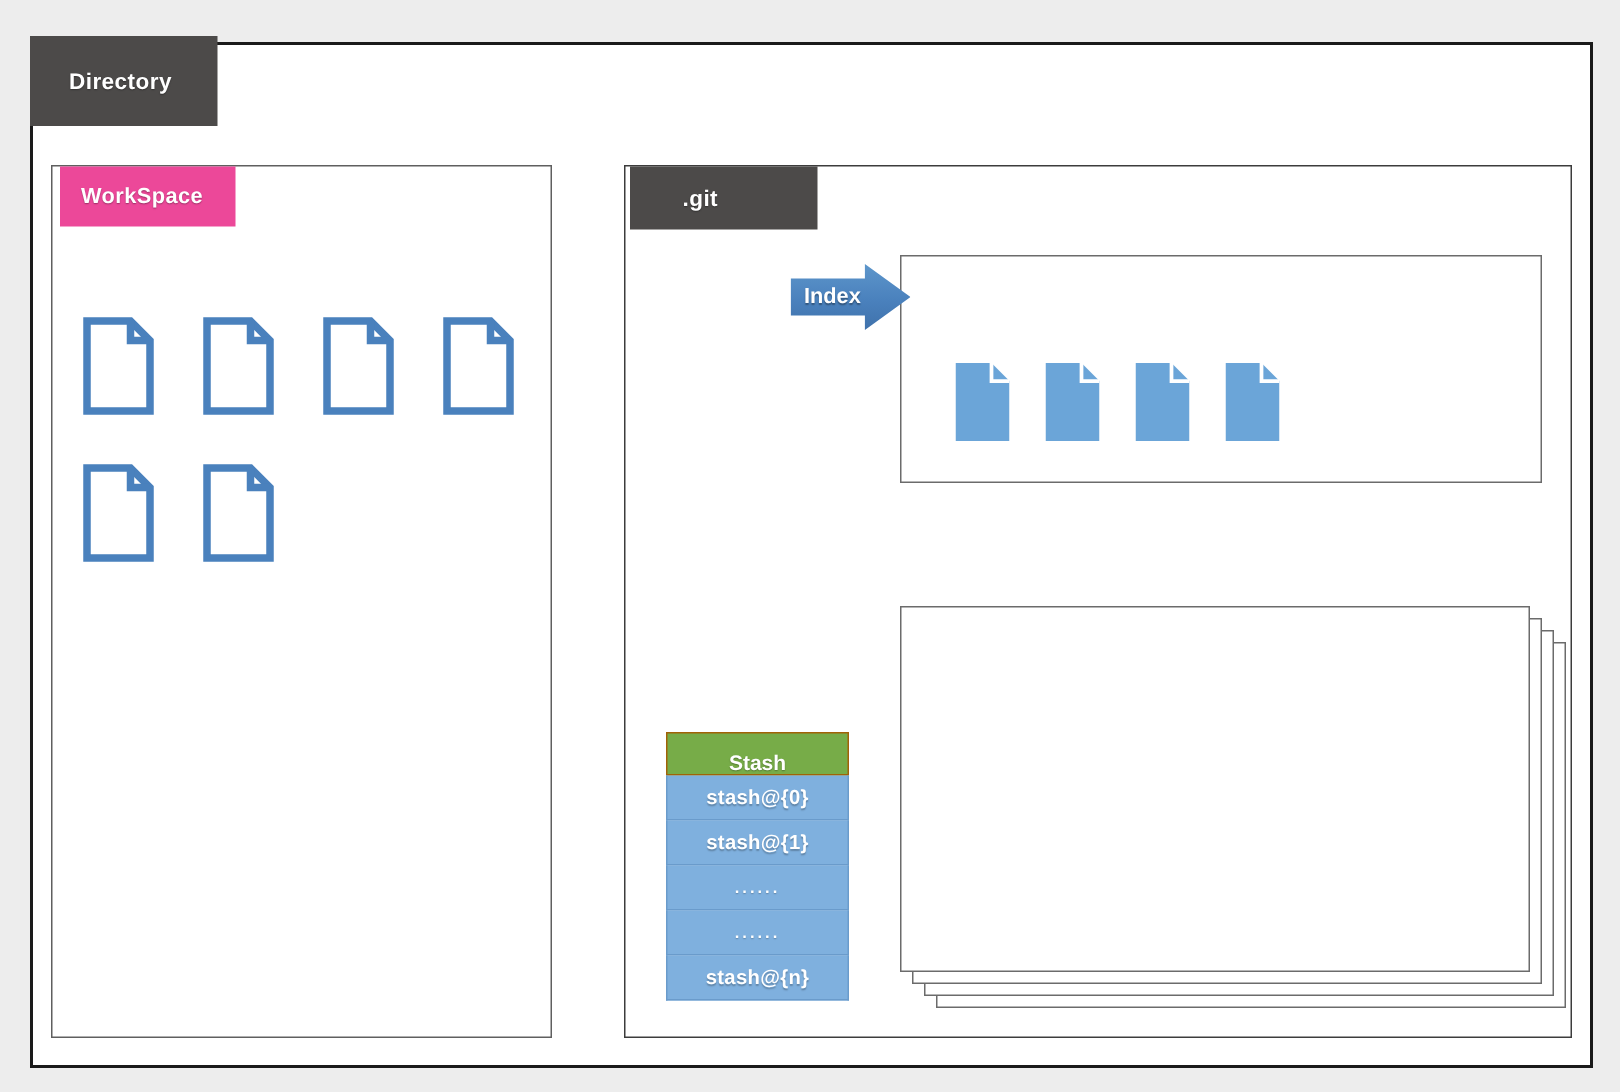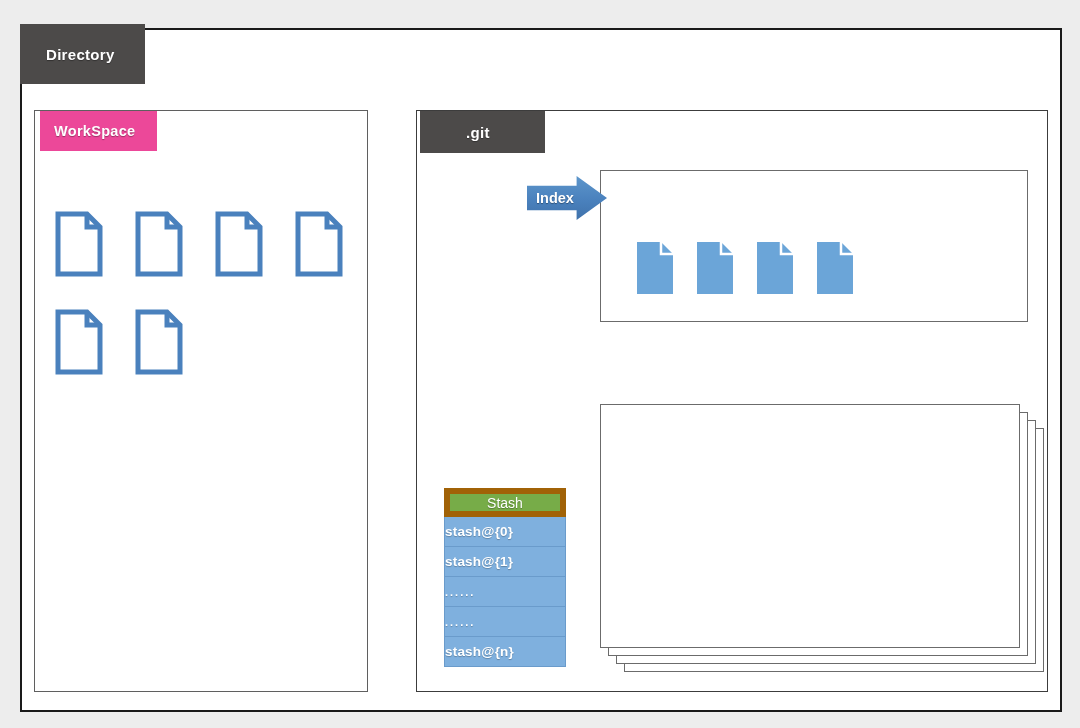--- a/index.html
+++ b/index.html
@@ -57,21 +57,21 @@
   .git-box {
     position: absolute;
     left: 416px; top: 110px;
     width: 632px; height: 582px;
     background: #ffffff;
     border: 1px solid #3c3c3c;
   }
   .git-tab {
     left: 420px; top: 111px;
     width: 125px; height: 42px;
-    padding-left: 46px;
+    padding-left: 35px;
     font-size: 15px;
   }
 
   
   .stage-box {
     position: absolute;
     left: 600px; top: 170px;
     width: 428px; height: 152px;
     background: #ffffff;
     border: 1px solid #6b6b6b;
@@ -139,31 +139,31 @@
   
   .stash-table {
     position: absolute;
     left: 444px; top: 488px;
     width: 122px;
     z-index: 5;
   }
   .stash-header {
     height: 29px;
     background: #77ac48;
-    border: 6px solid #a16207;
+    border: 1px solid #a16207;
     display: flex; align-items: flex-end; justify-content: center;
-    color: #ffffff; font-weight: normal; font-size: 14px;
+    color: #ffffff; font-weight: bold; font-size: 14px;
     text-shadow: 0 1px 1px rgba(0,0,0,.3);
   }
   .stash-row {
     height: 30px;
     background: #7fb0de;
     border: 1px solid #6a9bcb;
     border-top: none;
-    display: flex; align-items: center; justify-content: flex-start;
+    display: flex; align-items: center; justify-content: center;
     color: #ffffff; font-weight: bold; font-size: 13.5px;
     text-shadow: 0 1px 1px rgba(0,0,0,.25);
     letter-spacing: .2px;
   }
   .stash-row.dots { font-size: 11px; letter-spacing: 2px; }
 
   
   .watermark {
     position: absolute;
     right: 14px; bottom: 16px;

